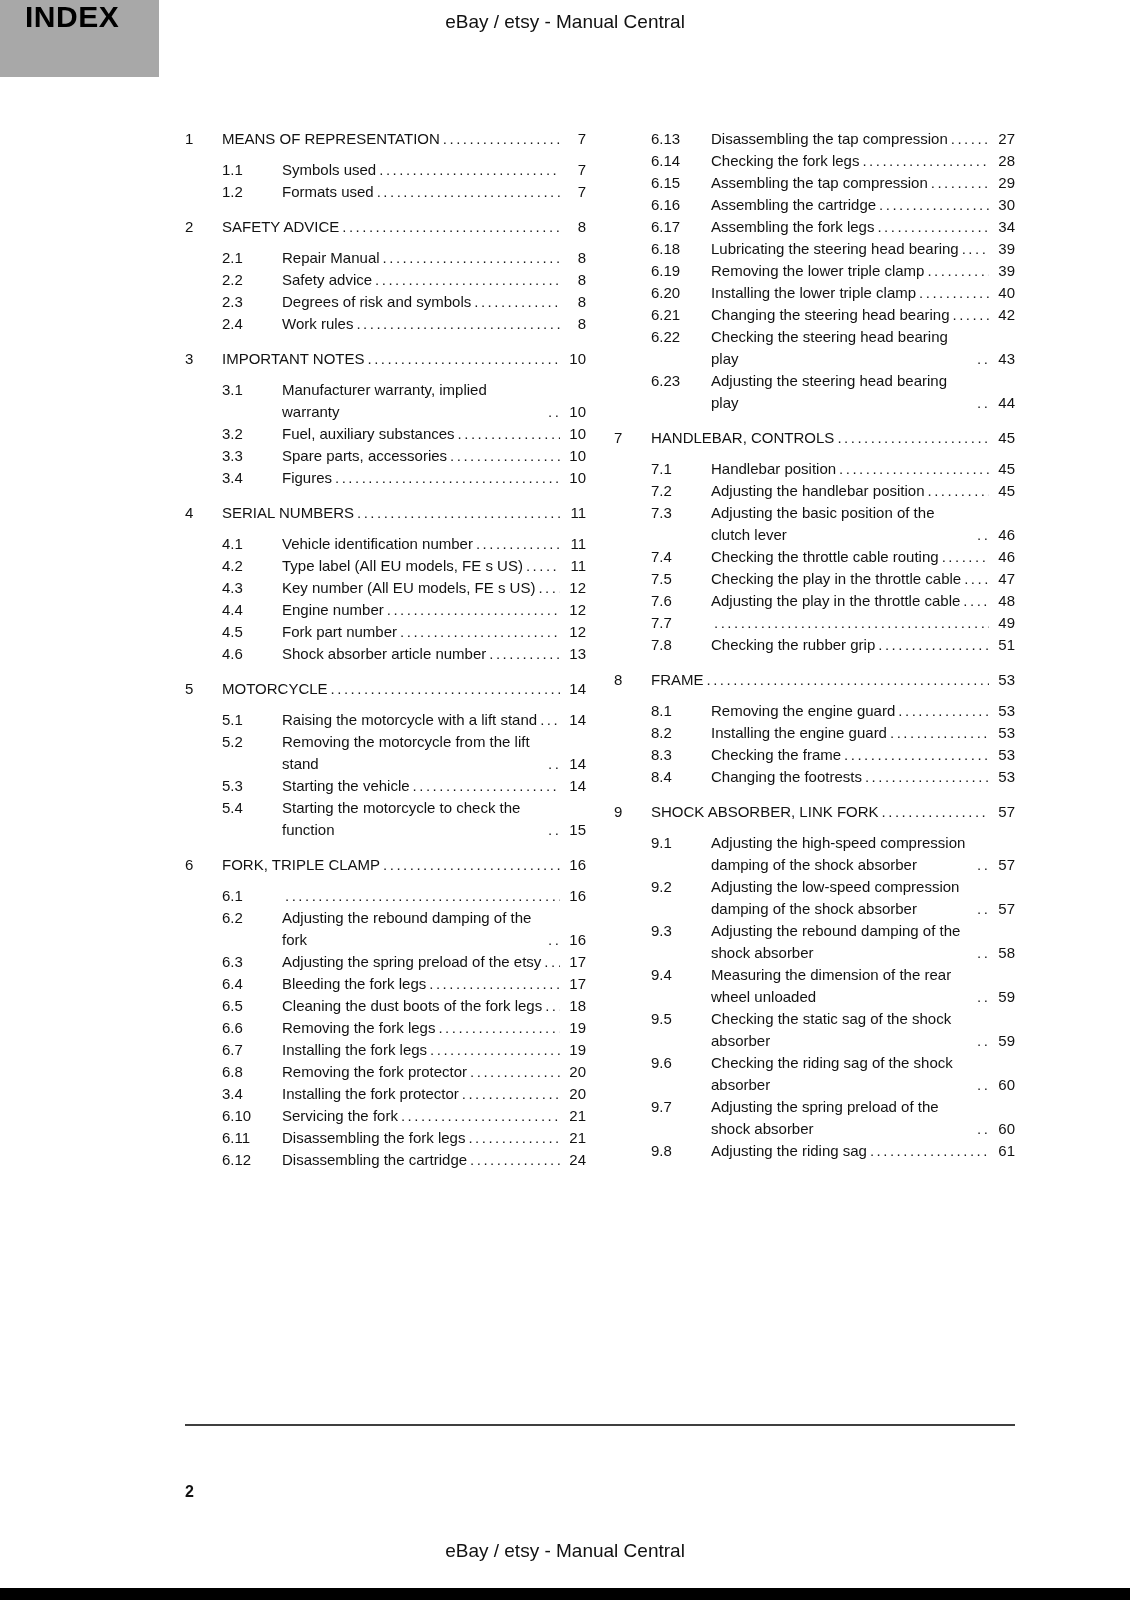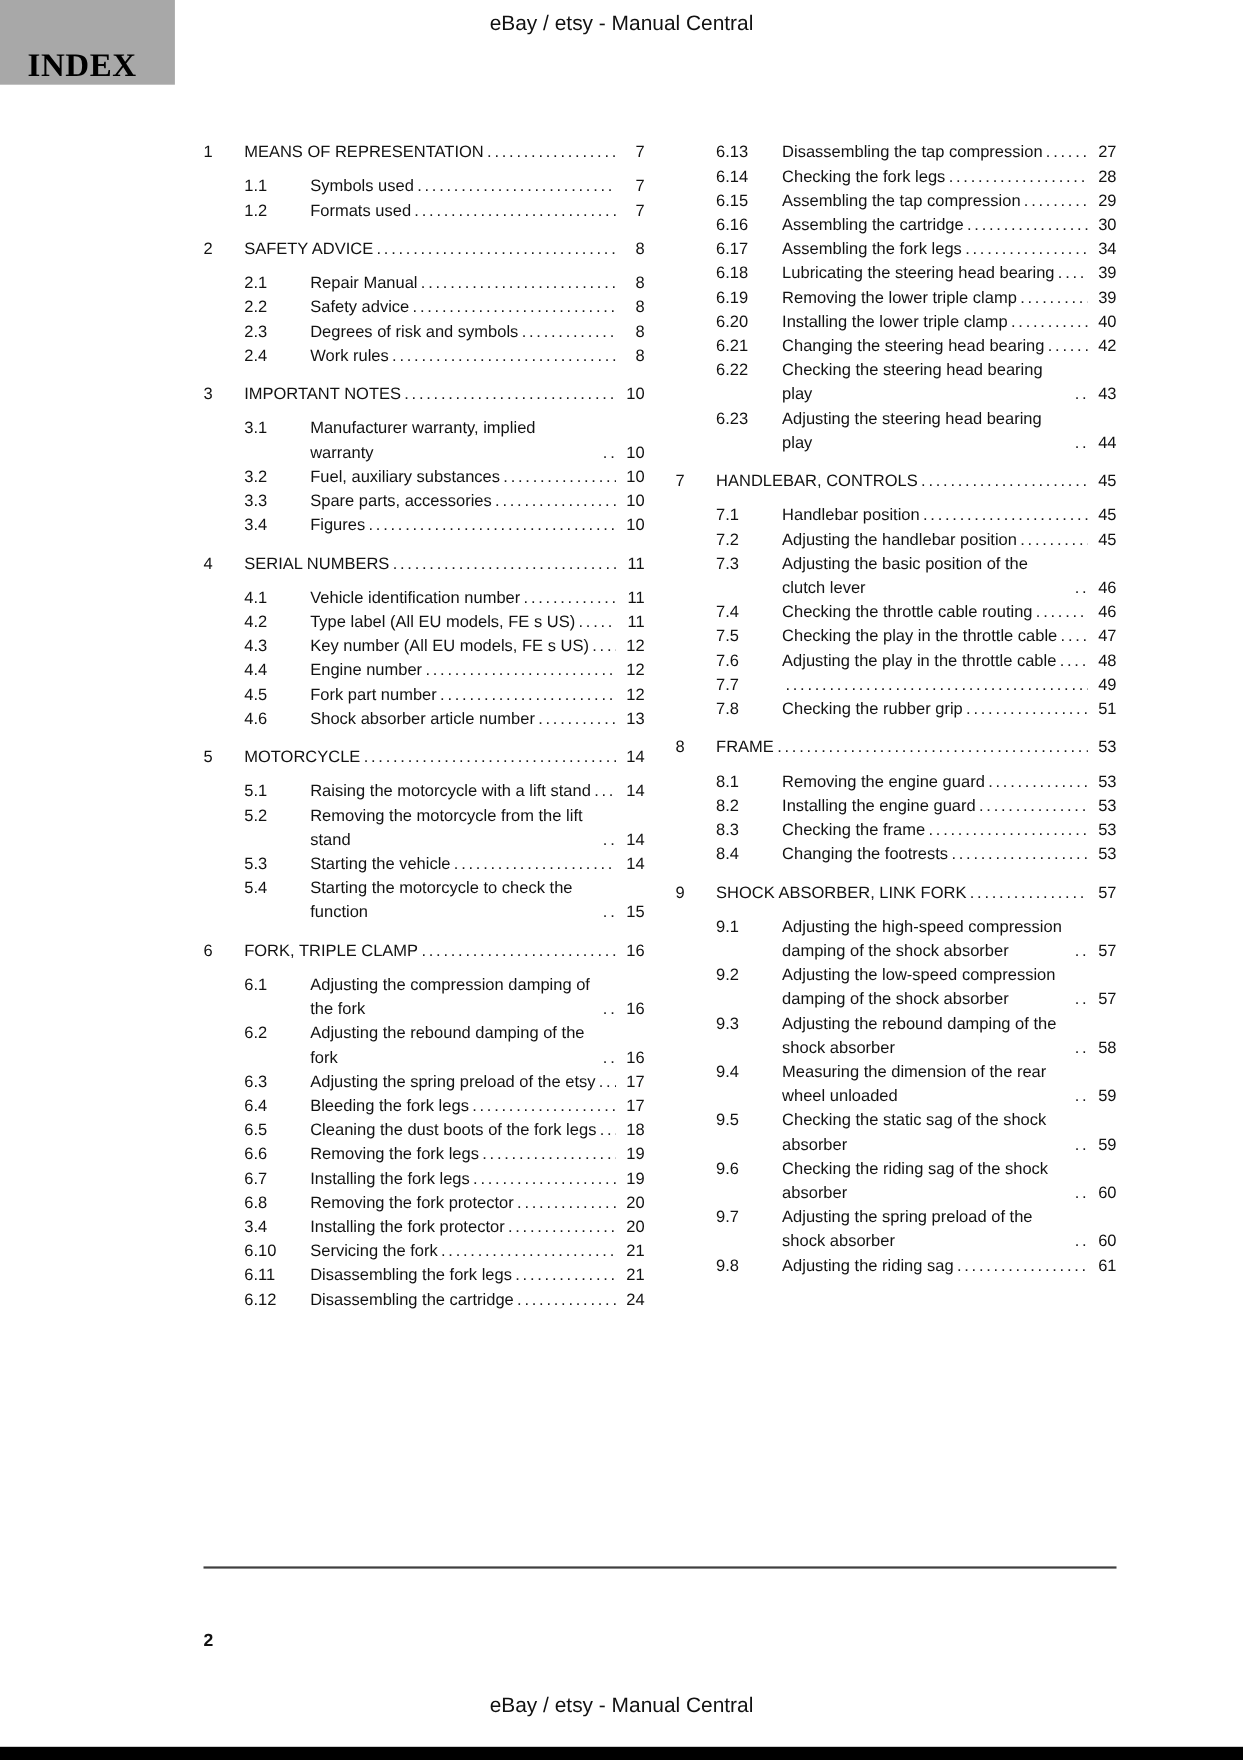--- a/index.html
+++ b/index.html
@@ -13,23 +13,22 @@
     color: #121212;
     overflow: hidden;
     margin: 0 auto;
   }
   .index-tab {
     position: absolute;
     left: 0; top: 0;
     width: 159px; height: 77px;
     background: #a8a8a8;
     display: flex;
-    align-items: flex-end;
+    align-items: flex-start;
     padding-left: 25px;
-    font-family: Liberation Serif, serif;
   }
   .index-tab-label {
     font-size: 30px;
     font-weight: bold;
     color: #000;
     letter-spacing: 0.5px;
   }
   .doc-title-top {
     position: absolute;
     top: 11px; left: 0;
@@ -276,21 +275,20 @@
         </div>
         <div class="toc-group">
           <div class="entry lvl1">
             <span class="entry-num">6</span>
             <span class="entry-title">FORK, TRIPLE CLAMP</span>
             <span class="entry-dots"></span>
             <span class="entry-page">16</span>
           </div>
           <div class="entry lvl2">
             <span class="entry-num">6.1</span>
-            <span class="entry-title">Adjusting the compression damping of the fork</span>
             <span class="entry-dots"></span>
             <span class="entry-page">16</span>
           </div>
           <div class="entry lvl2">
             <span class="entry-num">6.2</span>
             <span class="entry-title">Adjusting the rebound damping of the fork</span>
             <span class="entry-dots"></span>
             <span class="entry-page">16</span>
           </div>
           <div class="entry lvl2">

